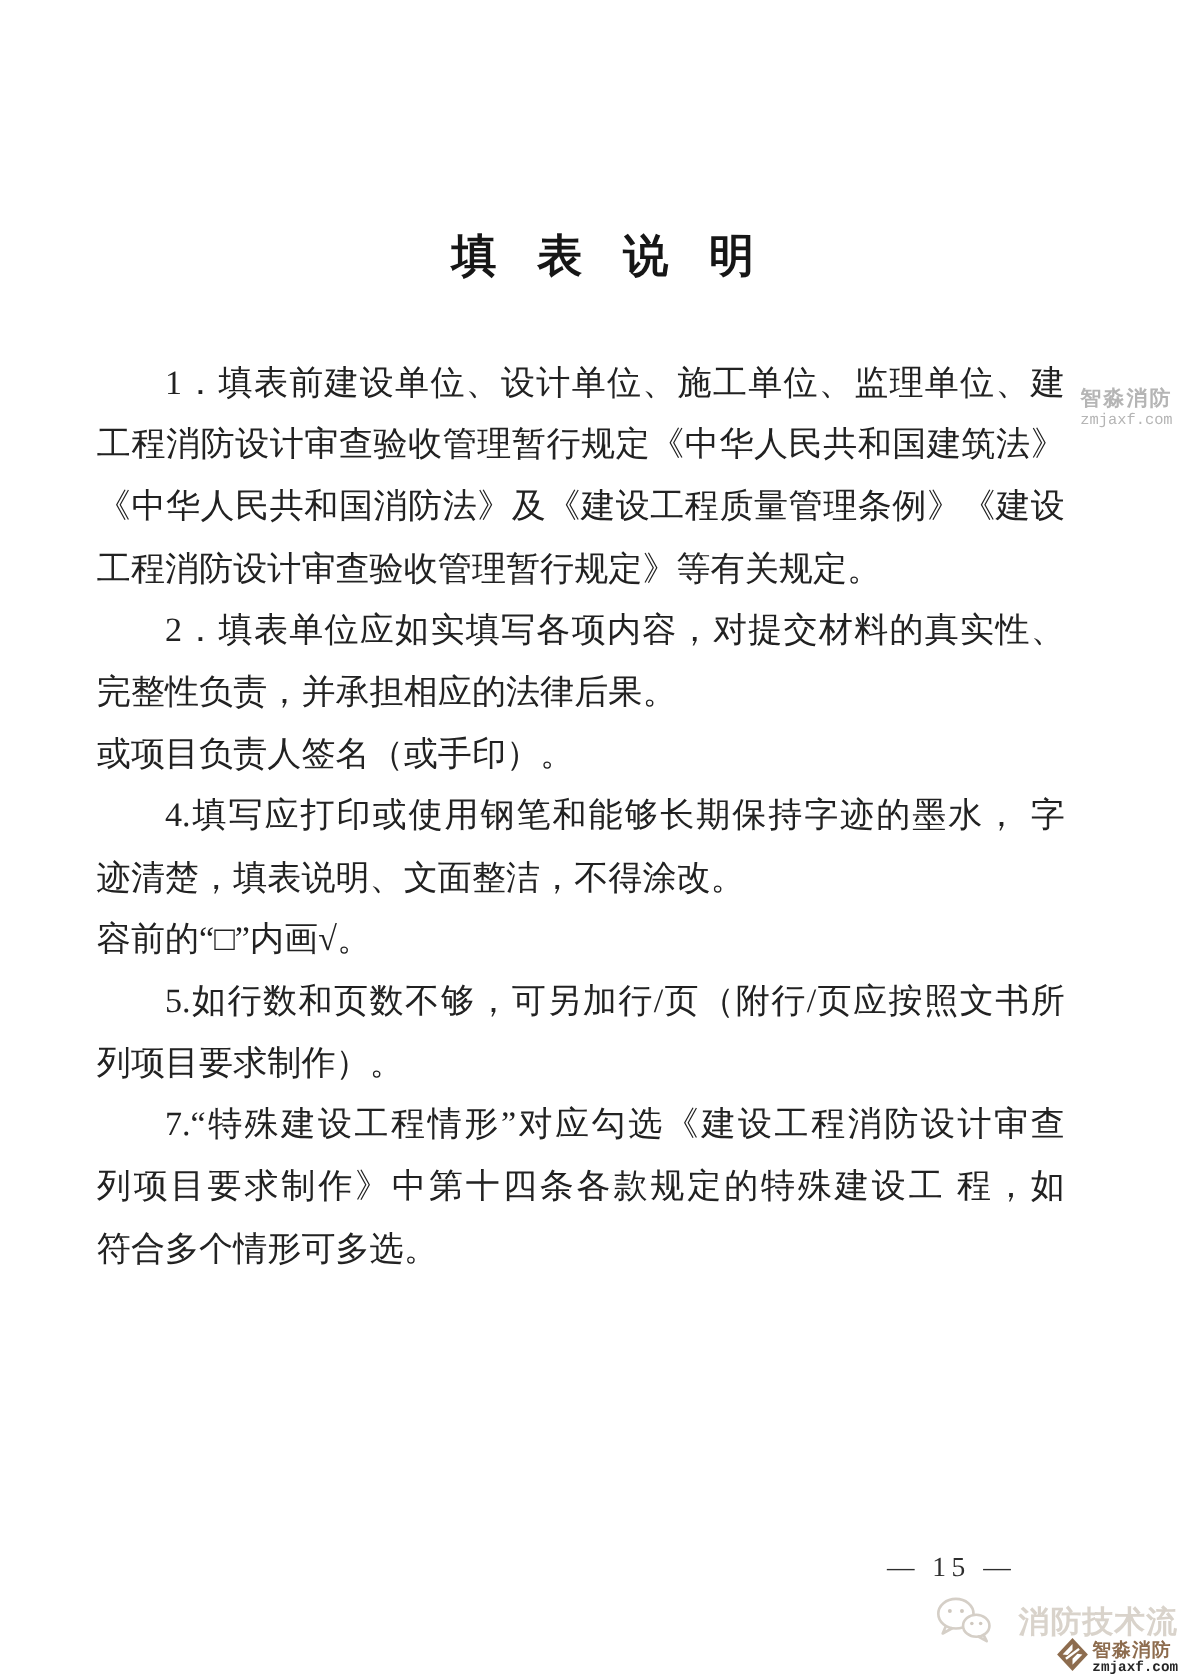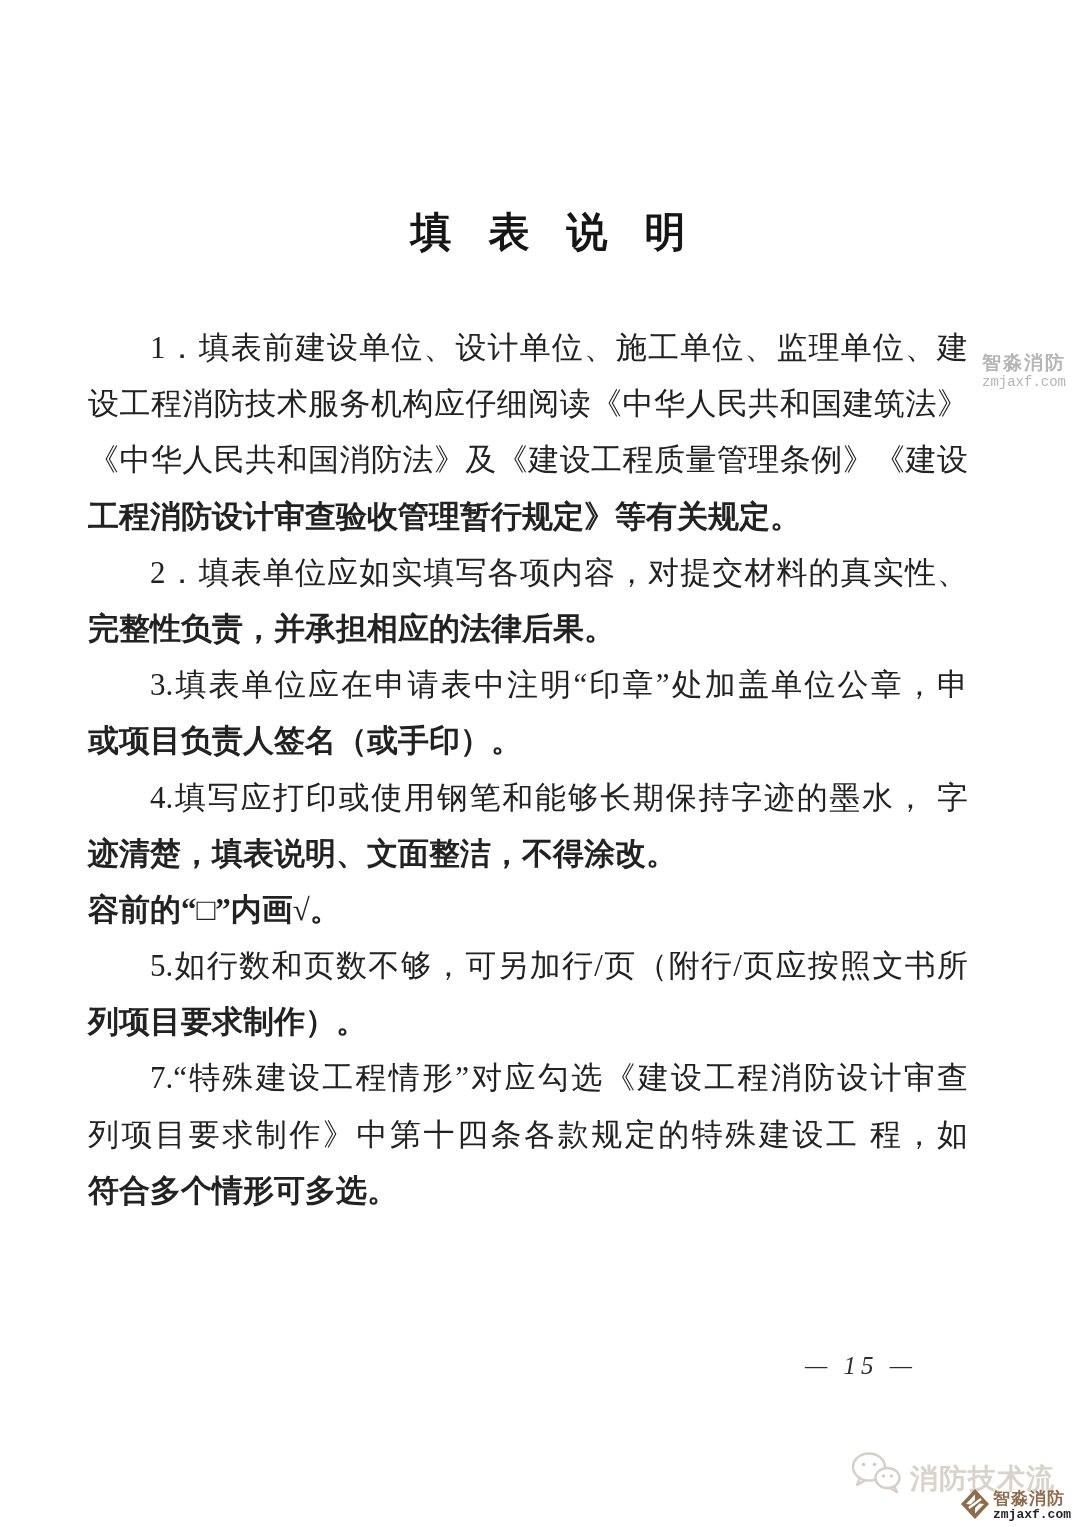--- a/index.html
+++ b/index.html
@@ -29,39 +29,38 @@
     color: var(--text-color);
   }
   .line {
     font-size: 31px;
     height: 56.2px; line-height: 56.2px;
     text-align: justify; text-align-last: justify;
     white-space: nowrap-off;
     color: var(--text-color);
   }
   .line.first { text-indent: 2em; }
-  .line.last { text-align-last: left; font-weight: bold; }
+  .line.last { text-align-last: left; }
   .page-number {
-    position: absolute; left: 805px; top: 1352px; width: 120px;
-    text-align: left;
+    position: absolute; left: 805px; top: 1412px; width: 120px;
+    text-align: center;
     font-size: 25px; letter-spacing: 5px;
     color: #2e2e2e;
-    font-style: italic;
   }
   .side-watermark {
     position: absolute; top: 352px; right: 2px; width: 96px;
     color: var(--watermark-gray);
     line-height: 1.15;
     text-align: left;
   }
   .side-watermark .brand { font-size: 19px; font-weight: 600; letter-spacing: 2px; }
   .side-watermark .url { font-size: 14px; font-family: "Liberation Mono", "DejaVu Sans Mono", monospace; }
   .footer-watermark {
     position: absolute; left: 850px; top: 1450px;
-    display: flex; align-items: flex-end; gap: 8px;
+    display: flex; align-items: center; gap: 24px;
     color: var(--footer-watermark-color);
   }
   .footer-watermark .label {
     font-size: 28px; letter-spacing: 1px; font-weight: 600;
     white-space: nowrap;
   }
   .brand-logo {
     position: absolute; left: 960px; top: 1488px;
     display: flex; align-items: center; gap: 3px;
   }
@@ -74,26 +73,25 @@
     font-family: "Liberation Mono", "DejaVu Sans Mono", monospace;
   }
 </style>
 </head>
 <body style="--text-color: #222222; --watermark-gray: #b5b5b5; --footer-watermark-color: #d9d3cb; --logo-brown: #8d6c4e; --logo-url-color: #262626;">
 
 <div class="page-title">填表说明</div>
 
 <div class="doc-body">
     <div class="line first">1．填表前建设单位、设计单位、施工单位、监理单位、建</div>
-    <div class="line">设工程消防技术服务机构应仔细阅读《中华人民共和国建筑法》</div>
+    <div class="line">工程消防设计审查验收管理暂行规定《中华人民共和国建筑法》</div>
     <div class="line">《中华人民共和国消防法》及《建设工程质量管理条例》《建设</div>
     <div class="line last">工程消防设计审查验收管理暂行规定》等有关规定。</div>
     <div class="line first">2．填表单位应如实填写各项内容，对提交材料的真实性、</div>
     <div class="line last">完整性负责，并承担相应的法律后果。</div>
-    <div class="line first">3.填表单位应在申请表中注明“印章”处加盖单位公章，申</div>
     <div class="line last">或项目负责人签名（或手印）。</div>
     <div class="line first">4.填写应打印或使用钢笔和能够长期保持字迹的墨水， 字</div>
     <div class="line last">迹清楚，填表说明、文面整洁，不得涂改。</div>
     <div class="line last">容前的“□”内画√。</div>
     <div class="line first">5.如行数和页数不够，可另加行/页（附行/页应按照文书所</div>
     <div class="line last">列项目要求制作）。</div>
     <div class="line first">7.“特殊建设工程情形”对应勾选《建设工程消防设计审查</div>
     <div class="line">列项目要求制作》中第十四条各款规定的特殊建设工 程，如</div>
     <div class="line last">符合多个情形可多选。</div>
   </div>

